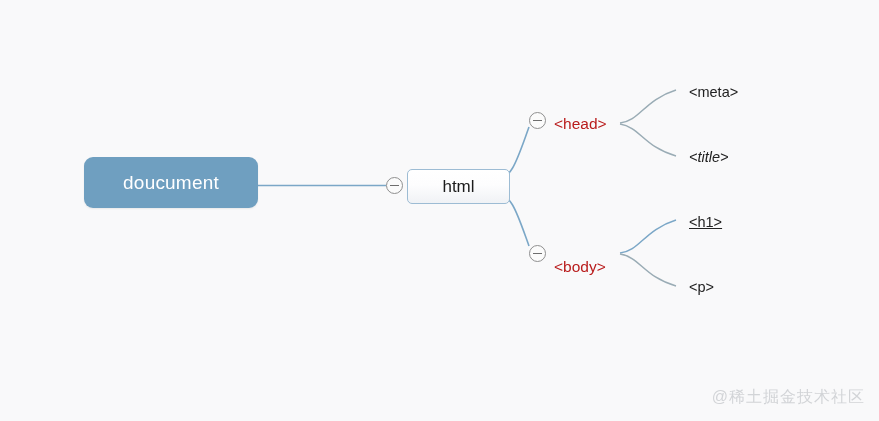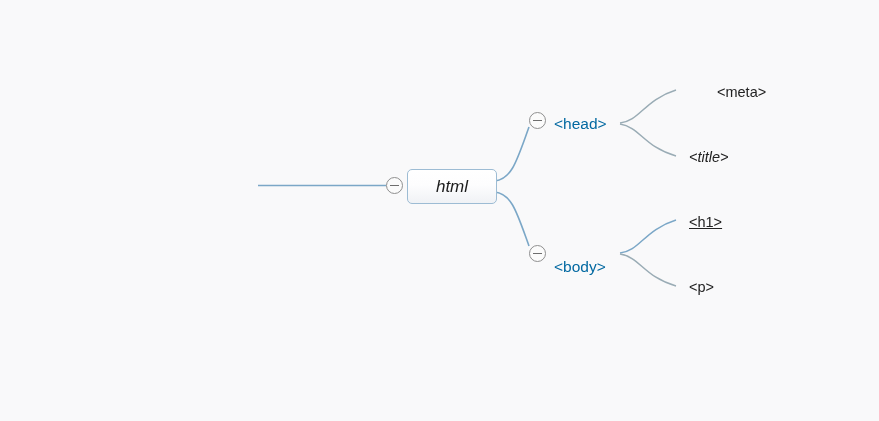--- a/index.html
+++ b/index.html
@@ -46,41 +46,40 @@
     font-size: 19px;
     letter-spacing: 0.2px;
     white-space: nowrap;
   }
 
   
   .html-node {
     position: absolute;
     left: 407px;
     top: 169px;
-    width: 90px;
+    width: 103px;
     height: 35px;
     border: 1px solid #9dbcd4;
     border-radius: 5px;
     background: linear-gradient(to bottom, #ffffff 0%, #fdfdfe 45%, #f0f2f5 100%);
     display: flex;
     align-items: center;
     justify-content: center;
     box-sizing: border-box;
-    font-style: italic;
   }
   .html-node .label {
     color: #1c1c1c;
     font-size: 17px;
     white-space: nowrap;
   }
 
   
   .text-node {
     position: absolute;
-    color: #0369a1;
+    color: #b91c1c;
     font-size: 15px;
     white-space: nowrap;
     line-height: 1;
   }
   .text-node.branch {
     font-size: 15.5px;
   }
   .text-node.leaf {
     font-size: 14.5px;
     color: #222222;
@@ -133,33 +132,37 @@
 
     <path d="M 620 123 C 640 121 644 100 676 90" fill="none" stroke="#9aacb5" stroke-width="1.5"></path>
 
     <path d="M 620 124 C 640 127 644 147 676 156" fill="none" stroke="#9aacb5" stroke-width="1.5"></path>
 
     <path d="M 620 253 C 640 251 644 230 676 220" fill="none" stroke="#7ba7c7" stroke-width="1.5"></path>
 
     <path d="M 620 254 C 640 257 644 277 676 286" fill="none" stroke="#9aacb5" stroke-width="1.5"></path>
   </svg>
 
+  <div class="root-node">
+    <span class="label">doucument</span>
+  </div>
 
   <div class="collapse-toggle" style="left:386px; top:177px;"></div>
 
   <div class="html-node">
     <span class="label">html</span>
   </div>
 
   <div class="collapse-toggle" style="left:529px; top:112px;"></div>
   <div class="text-node branch" style="left:554px; top:116px;">&lt;head&gt;</div>
 
   <div class="collapse-toggle" style="left:529px; top:245px;"></div>
   <div class="text-node branch" style="left:554px; top:259px;">&lt;body&gt;</div>
 
-  <div class="text-node leaf" style="left:689px; top:85px;margin-left:28px;">&lt;meta&gt;</div>
+  <div class="text-node leaf" style="left:689px; top:85px;">&lt;meta&gt;</div>
   <div class="text-node leaf" style="left:689px; top:150px;font-style:italic;">&lt;title&gt;</div>
 
   <div class="text-node leaf" style="left:689px; top:215px;text-decoration:underline;">&lt;h1&gt;</div>
   <div class="text-node leaf" style="left:689px; top:280px;">&lt;p&gt;</div>
 
+  <div class="watermark">@稀土掘金技术社区</div>
 
 </div>
 
 </body></html>

